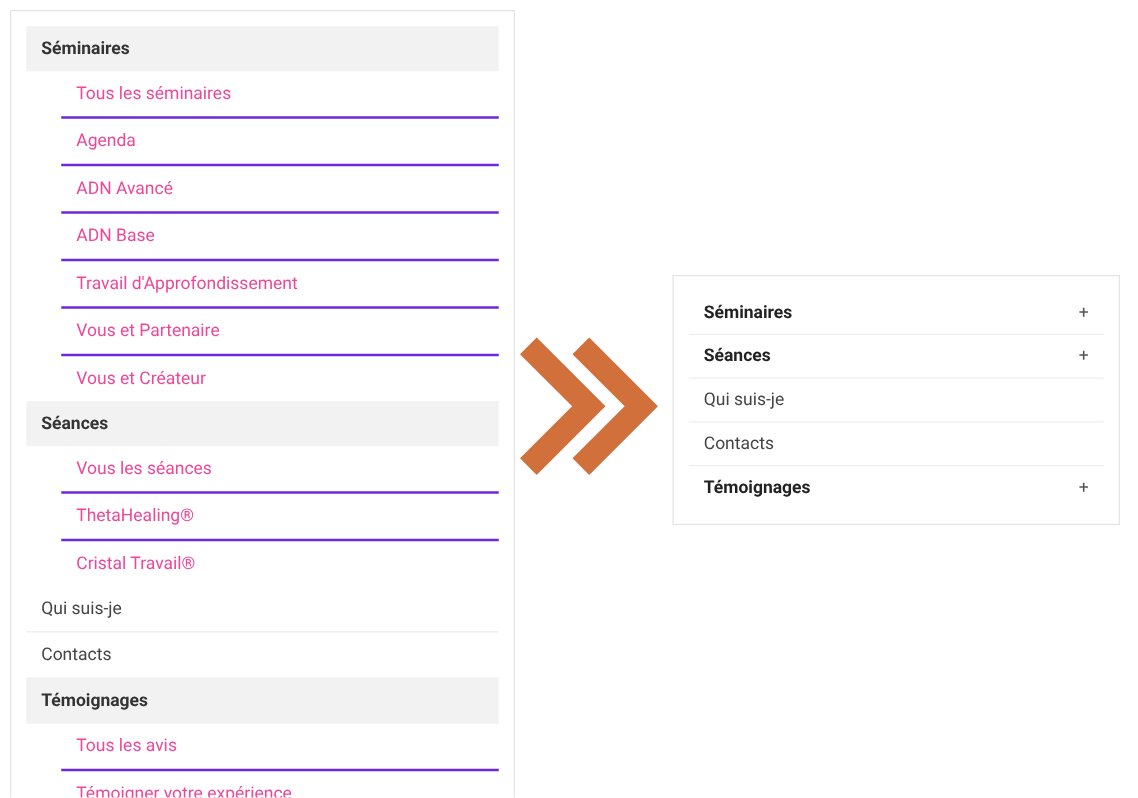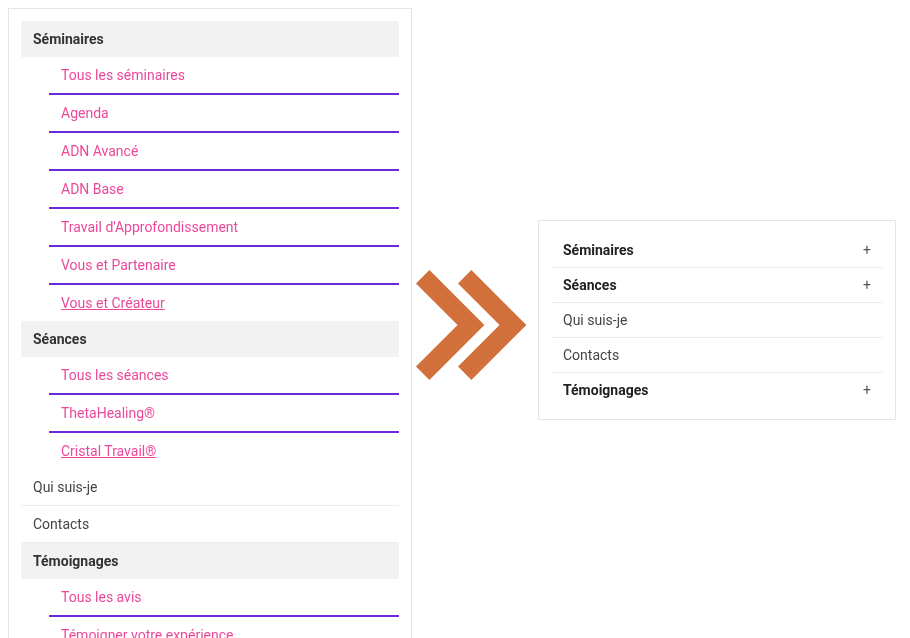--- a/index.html
+++ b/index.html
@@ -36,21 +36,21 @@
     padding: 10px 12px;
     cursor: pointer;
   }
   .menu-item {
     font-size: 14px;
     color: #ec4899;
     padding: 10px 12px;
     cursor: pointer;
     border-bottom: 1px solid #ededed;
   }
-  .menu-item:last-child { border-bottom: none; text-decoration: underline; }
+  .menu-item:last-child { border-bottom: none; }
   .submenu {
     padding-left: 28px;
   }
   .submenu .menu-item {
     border-top: 2px solid #6d28d9;
     border-bottom: none;
   }
   .submenu .menu-item:first-child { border-top: none; }
   .plain-item {
     font-size: 14px;
@@ -97,21 +97,21 @@
     <div class="menu-item">Agenda</div>
     <div class="menu-item">ADN Avancé</div>
     <div class="menu-item">ADN Base</div>
     <div class="menu-item">Travail d'Approfondissement</div>
     <div class="menu-item">Vous et Partenaire</div>
     <div class="menu-item">Vous et Créateur</div>
   </div>
 
   <div class="section-header">Séances</div>
   <div class="submenu">
-    <div class="menu-item">Tous les séances</div>
+    <div class="menu-item">Vous les séances</div>
     <div class="menu-item">ThetaHealing®</div>
     <div class="menu-item">Cristal Travail®</div>
   </div>
 
   <div class="plain-item">Qui suis-je</div>
   <div class="plain-item">Contacts</div>
 
   <div class="section-header">Témoignages</div>
   <div class="submenu">
     <div class="menu-item">Tous les avis</div>

